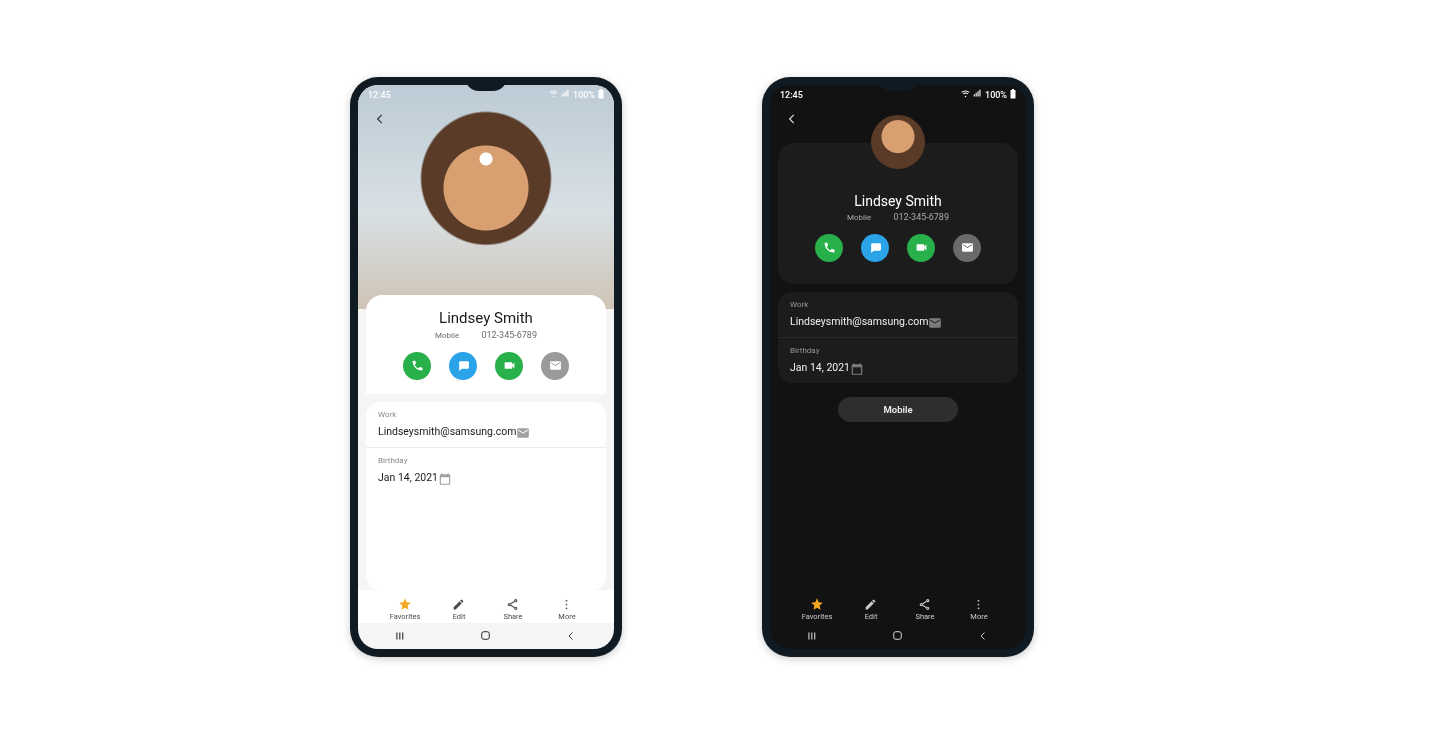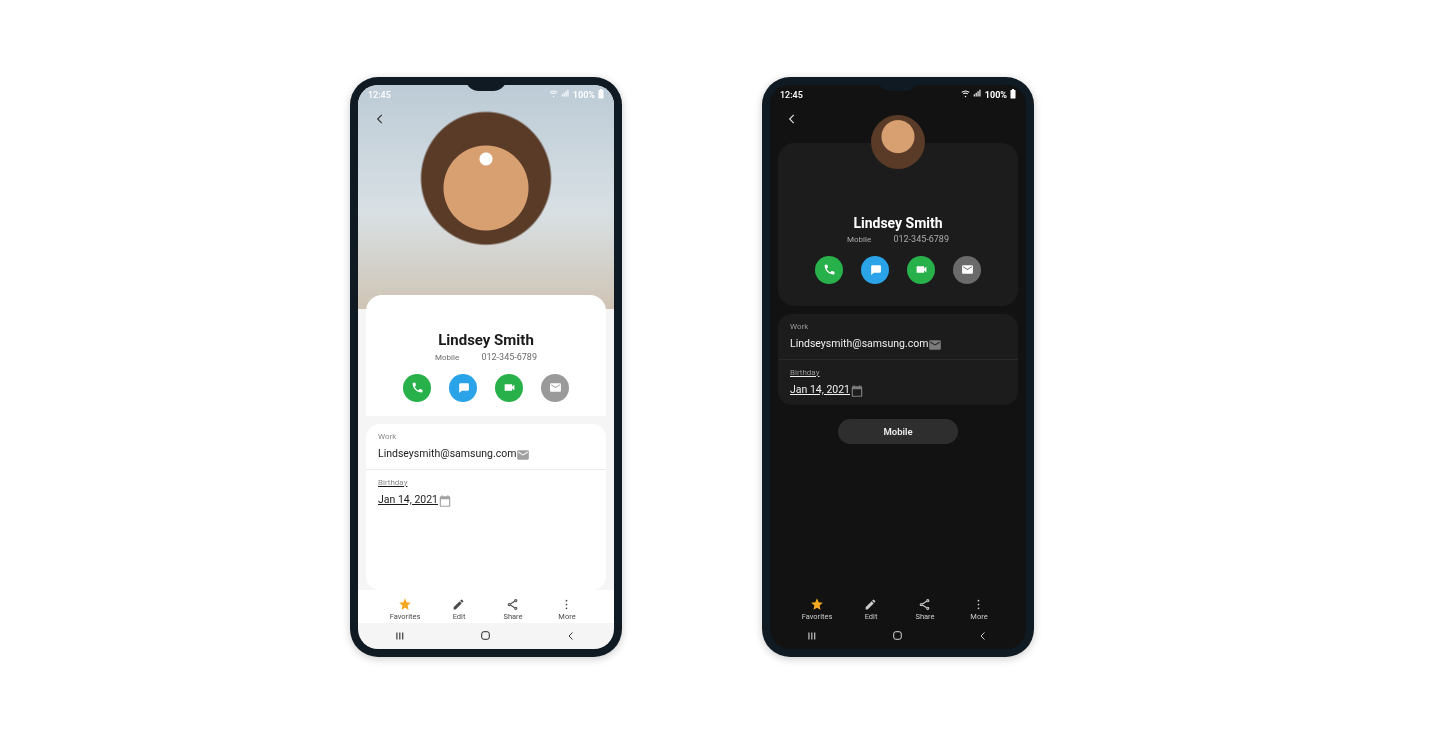--- a/index.html
+++ b/index.html
@@ -46,21 +46,21 @@
     border-radius: 0 0 14px 14px;
     z-index: 50;
   }
 
   .status-bar {
     display:flex; justify-content:space-between; align-items:center;
     font-size: 9px; font-weight: 500;
     padding: 4px 10px 2px;
     height: 18px;
   }
-  .status-right { display:flex; align-items:center; gap:3px;font-weight:bold; }
+  .status-right { display:flex; align-items:center; gap:3px; }
   .light .status-bar { color:#fff; }
   .dark  .status-bar { color:#fff; }
 
   .back-btn {
     position:absolute; top:22px; left:10px; z-index:20;
     width:24px; height:24px; display:flex; align-items:center; justify-content:center;
   }
   .light .back-btn svg { stroke:#333; }
   .dark  .back-btn svg { stroke:#ddd; }
 
@@ -86,21 +86,21 @@
   .dark .hero-card { background:#1c1c1c; margin:12px 8px 0; border-radius:16px; padding:50px 0 10px;}
   .dark .hero-photo-wrap {
     position:absolute; top:-28px; left:50%; transform:translateX(-50%);
     width:54px; height:54px; border-radius:50%; overflow:hidden;
     background:
       radial-gradient(circle at 50% 40%, #d8a070 0 16px, transparent 17px),
       radial-gradient(ellipse at 50% 48%, #5a3b28 0 28px, transparent 30px),
       linear-gradient(#b8c8d4,#d8e0e4);
   }
 
-  .contact-name { font-size: 15px; font-weight:700; margin-bottom:3px;margin-top:22px; }
+  .contact-name { font-size: 15px; font-weight:400; margin-bottom:3px; }
   .dark .contact-name { color:#fff; font-size:14px; }
   .contact-sub { font-size: 9px; color:#6b6b6b; }
   .dark .contact-sub { color:#aaa; }
   .contact-sub .lbl { margin-right:20px; font-size:8px; }
 
   .action-row {
     display:flex; justify-content:center; gap:18px;
     padding: 12px 0 12px;
   }
   .action-btn {
@@ -115,21 +115,21 @@
     padding: 0;
     flex:1;
   }
   .light .info-card { background:#fff; }
   .dark  .info-card { background:#1c1c1c; flex:0; }
   .info-row {
     display:flex; justify-content:flex-start; align-items:flex-end;
     padding: 8px 12px;
     border-bottom: 1px solid rgba(128,128,128,.15);
   }
-  .info-row:last-child { border-bottom:none;text-decoration:underline; }
+  .info-row:last-child { border-bottom:none; }
   .info-label { font-size:8px; color:#8a8a8a; display:block; margin-bottom:1px;}
   .dark .info-label { color:#999; }
   .info-value { font-size:10.5px; }
   .info-icon { width:14px; height:14px; opacity:.55; }
   .light .info-icon svg { fill:#555; }
   .dark  .info-icon svg { fill:#ccc; }
 
   .history-btn {
     margin:14px auto 0;
     width: 120px;

